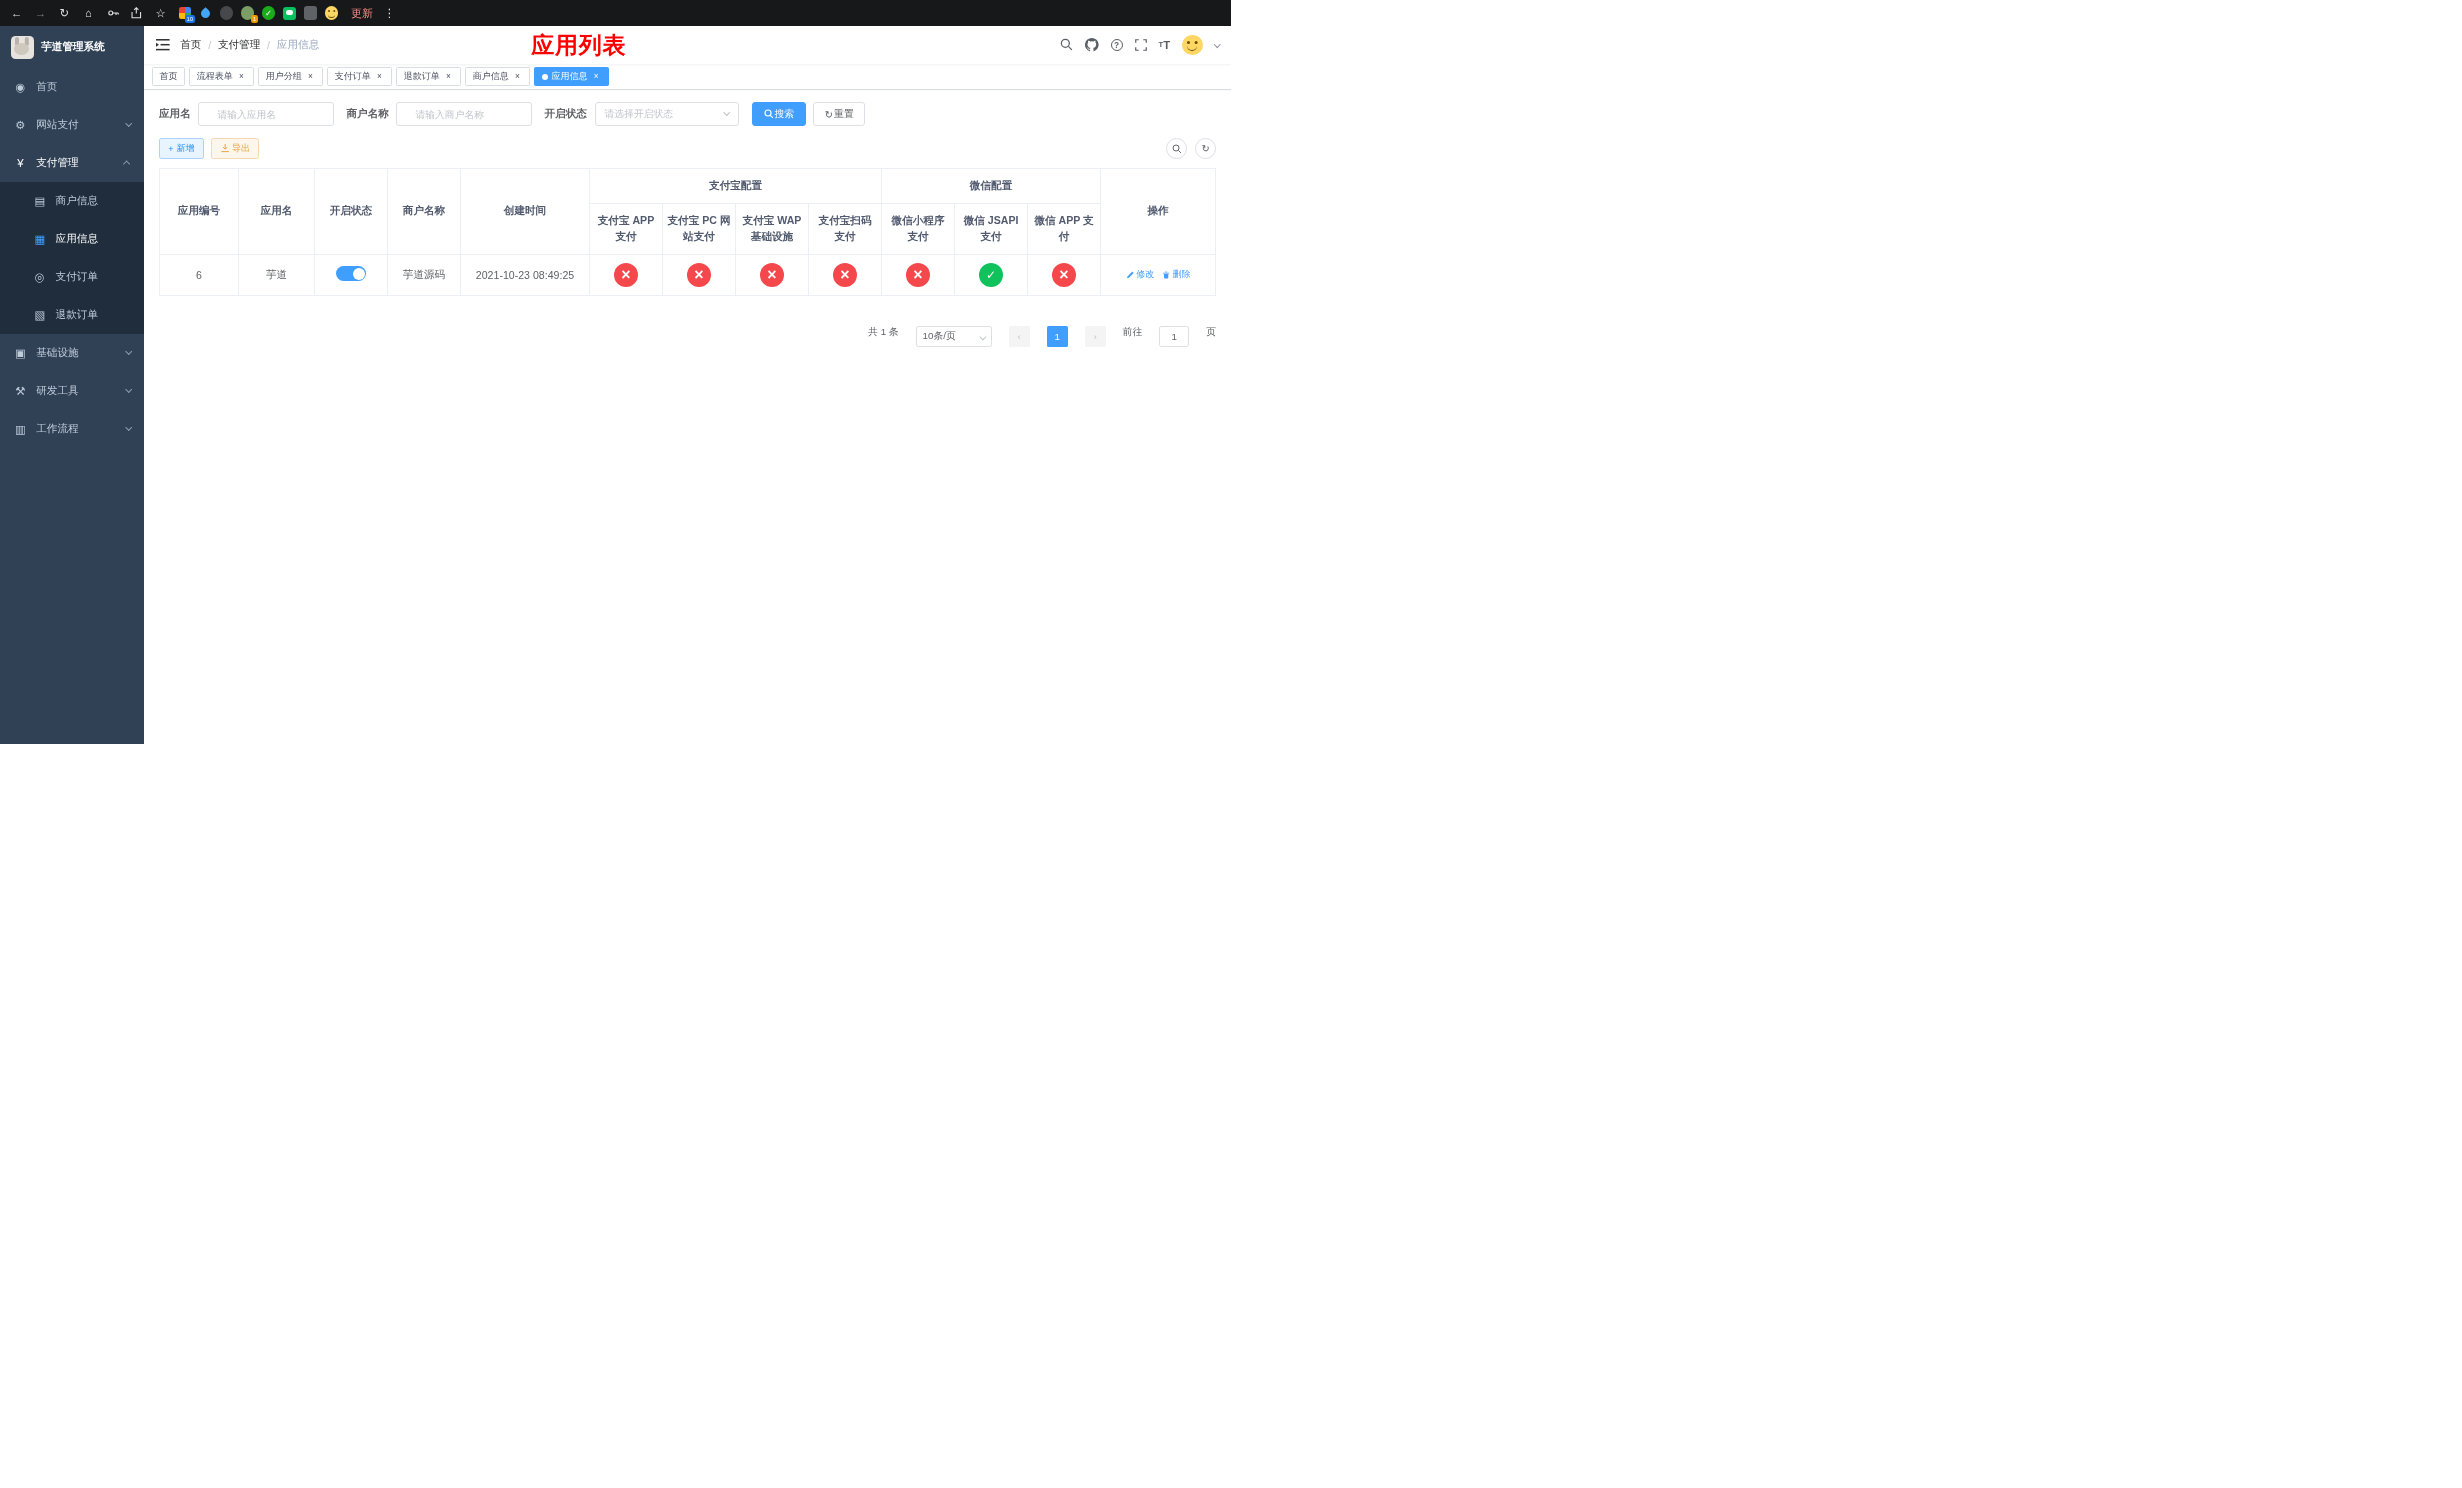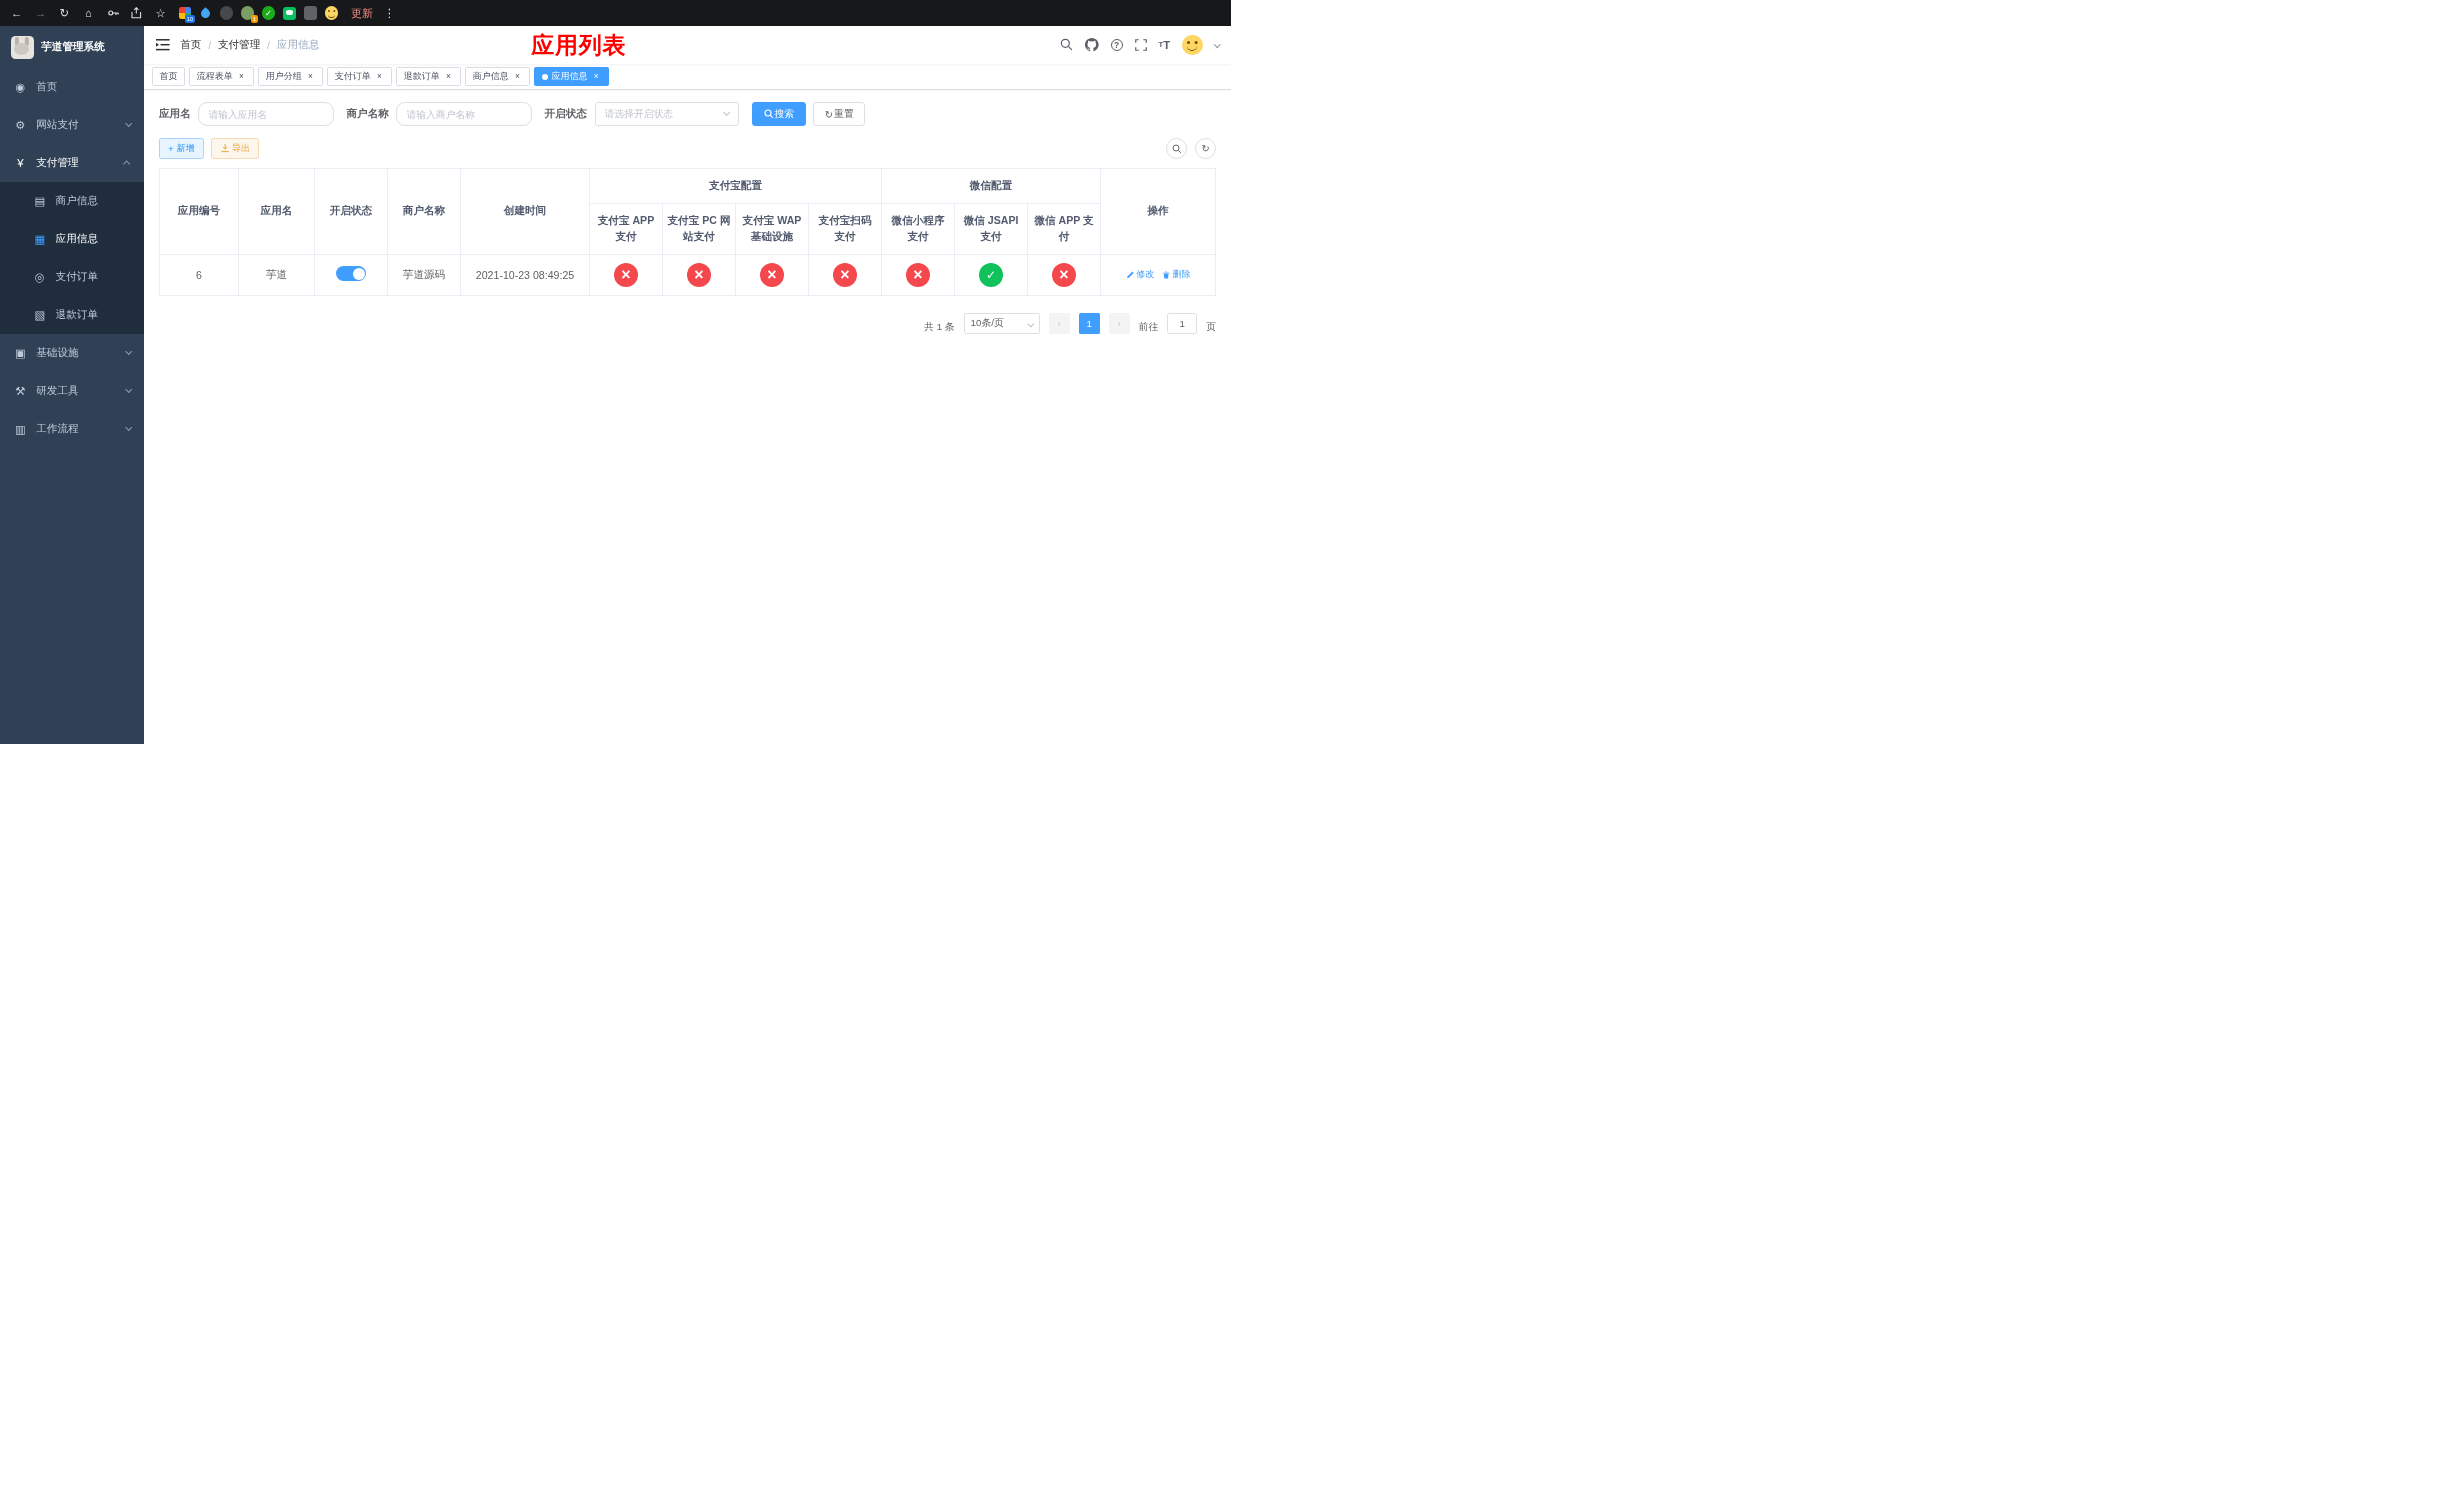--- a/index.html
+++ b/index.html
@@ -103,21 +103,21 @@
   .tag .tclose::before { content:"×"; }
   .tag.active { background:#409eff; border-color:#409eff; color:#fff; }
   .tag .dot { width:6px; height:6px; border-radius:50%; background:#fff; }
 
   
   .content { flex:1; padding:12px 15px; overflow:hidden; }
 
   .filter-row { display:flex; align-items:center; gap:7.6px; font-size:10.6px; margin-bottom:12px; flex-wrap:nowrap; }
   .f-label { color:#606266; font-weight:700; margin-left:4.5px; white-space:nowrap; }
   .f-label:first-child { margin-left:0; }
-  .inp { width:136px; height:24px; border:0.8px solid #dcdfe6; border-radius:9px; padding:0 9px; font-size:9.8px;
+  .inp { width:136px; height:24px; border:0.8px solid #dcdfe6; border-radius:3px; padding:0 18px; font-size:9.8px;
          color:#606266; outline:none; font-family:inherit; }
   .inp::placeholder { color:#c0c4cc; }
   .sel { width:144px; height:24px; border:0.8px solid #dcdfe6; border-radius:3px; padding:0 9px; font-size:9.8px;
          color:#c0c4cc; display:flex; align-items:center; justify-content:space-between; cursor:pointer; background:#fff; }
   .sel .caret { width:5.3px; height:5.3px; border-right:1.1px solid #c0c4cc; border-bottom:1.1px solid #c0c4cc;
                 transform:rotate(45deg) translateY(-1.5px); }
   .btn { height:24px; display:inline-flex; align-items:center; gap:1px; padding:0 10.6px; border-radius:3px;
          font-size:9.8px; cursor:pointer; border:0.8px solid transparent; white-space:nowrap; }
   .btn-primary { background:#409eff; color:#fff; border-color:#409eff; margin-left:6px; }
   .btn-default { background:#fff; color:#606266; border-color:#dcdfe6; }
@@ -141,21 +141,21 @@
   [data-name="config-status-icon"].disabled::after { content:"×"; font-size:16px; line-height:1; }
   [data-name="config-status-icon"].enabled { background:#0fc25b; }
   [data-name="config-status-icon"].enabled::after { content:"✓"; font-size:12px; line-height:1; }
   .toggle { width:30px; height:15px; border-radius:7.6px; background:#c0ccda; position:relative; display:inline-block; cursor:pointer; }
   .toggle[aria-checked="true"] { background:#409eff; }
   .toggle::after { content:""; position:absolute; top:1.5px; left:1.5px; width:12px; height:12px; border-radius:50%; background:#fff; transition:left .1s; }
   .toggle[aria-checked="true"]::after { left:16.7px; }
   .op-link { color:#409eff; font-size:9px; cursor:pointer; display:inline-flex; align-items:center; gap:2.3px; margin:0 3.8px; white-space:nowrap; }
 
   
-  .pager { display:flex; align-items:flex-end; justify-content:flex-end; gap:9px; margin-top:17px; font-size:9.8px; color:#606266; }
+  .pager { display:flex; align-items:flex-start; justify-content:flex-end; gap:17px; margin-top:30px; font-size:9.8px; color:#606266; }
   .psize { width:76px; height:21px; border:0.8px solid #dcdfe6; border-radius:2.3px; display:flex; align-items:center;
            justify-content:space-between; padding:0 6px; cursor:pointer; color:#606266; }
   .psize .caret { width:4.5px; height:4.5px; border-right:1.1px solid #c0c4cc; border-bottom:1.1px solid #c0c4cc;
                   transform:rotate(45deg) translateY(-0.8px); }
   .pbtn { width:21px; height:21px; border-radius:1.5px; background:#f4f4f5; color:#c0c4cc; display:flex;
           align-items:center; justify-content:center; font-size:9.8px; cursor:pointer; }
   .pnum { width:21px; height:21px; border-radius:1.5px; background:#409eff; color:#fff; display:flex;
           align-items:center; justify-content:center; cursor:pointer; }
   .goto-input { width:30px; height:21px; border:0.8px solid #dcdfe6; border-radius:2.3px; text-align:center;
                 font-size:9.8px; color:#606266; outline:none; font-family:inherit; }

